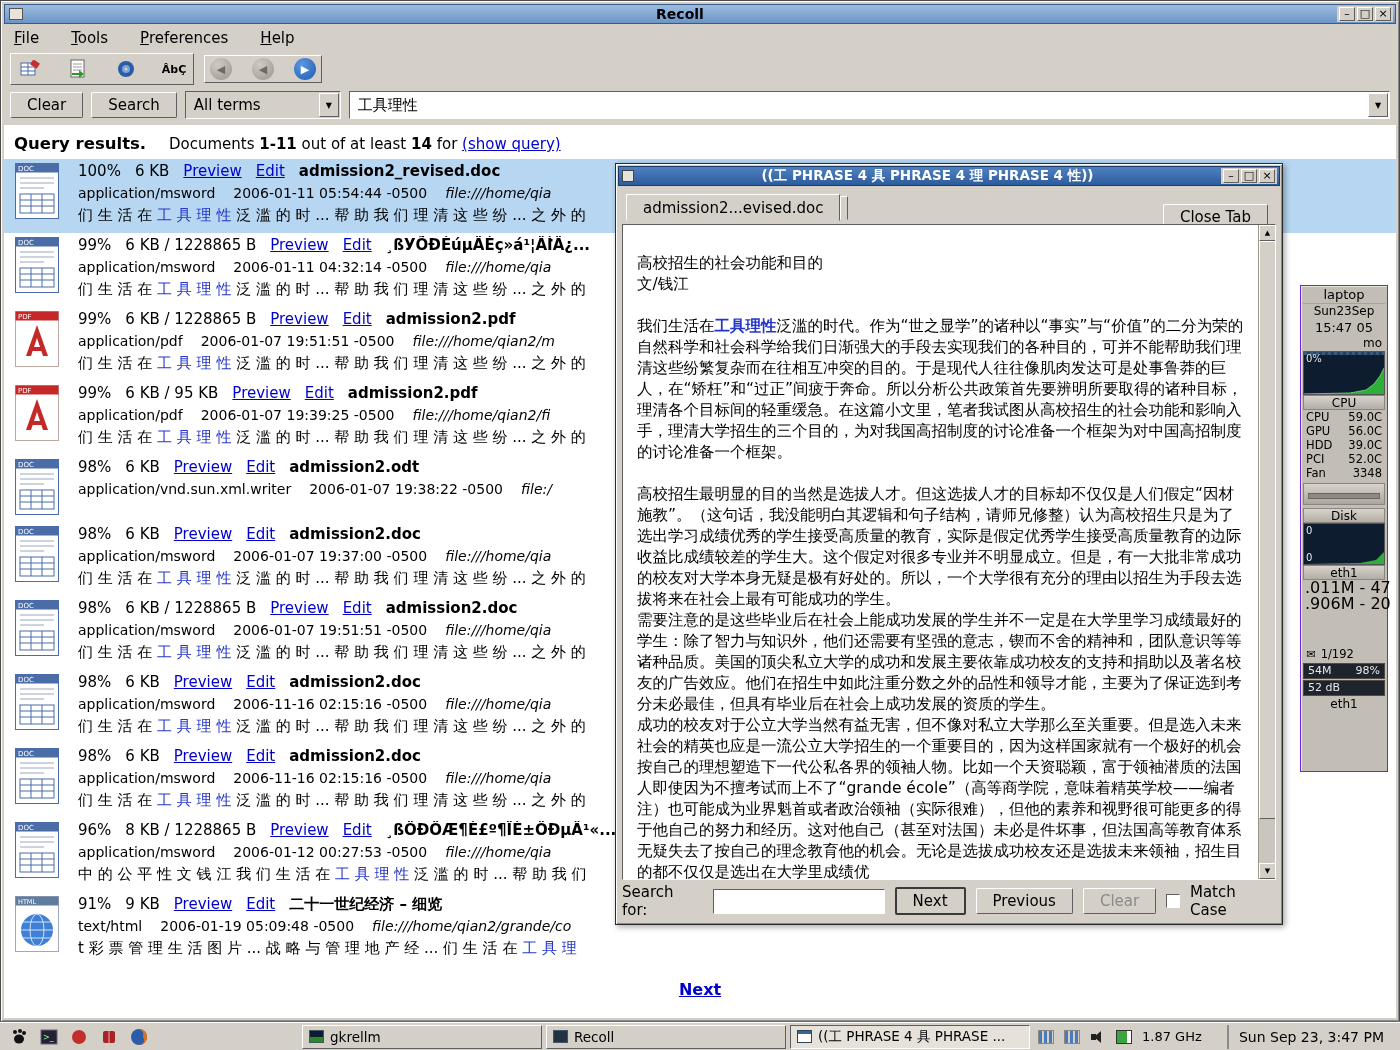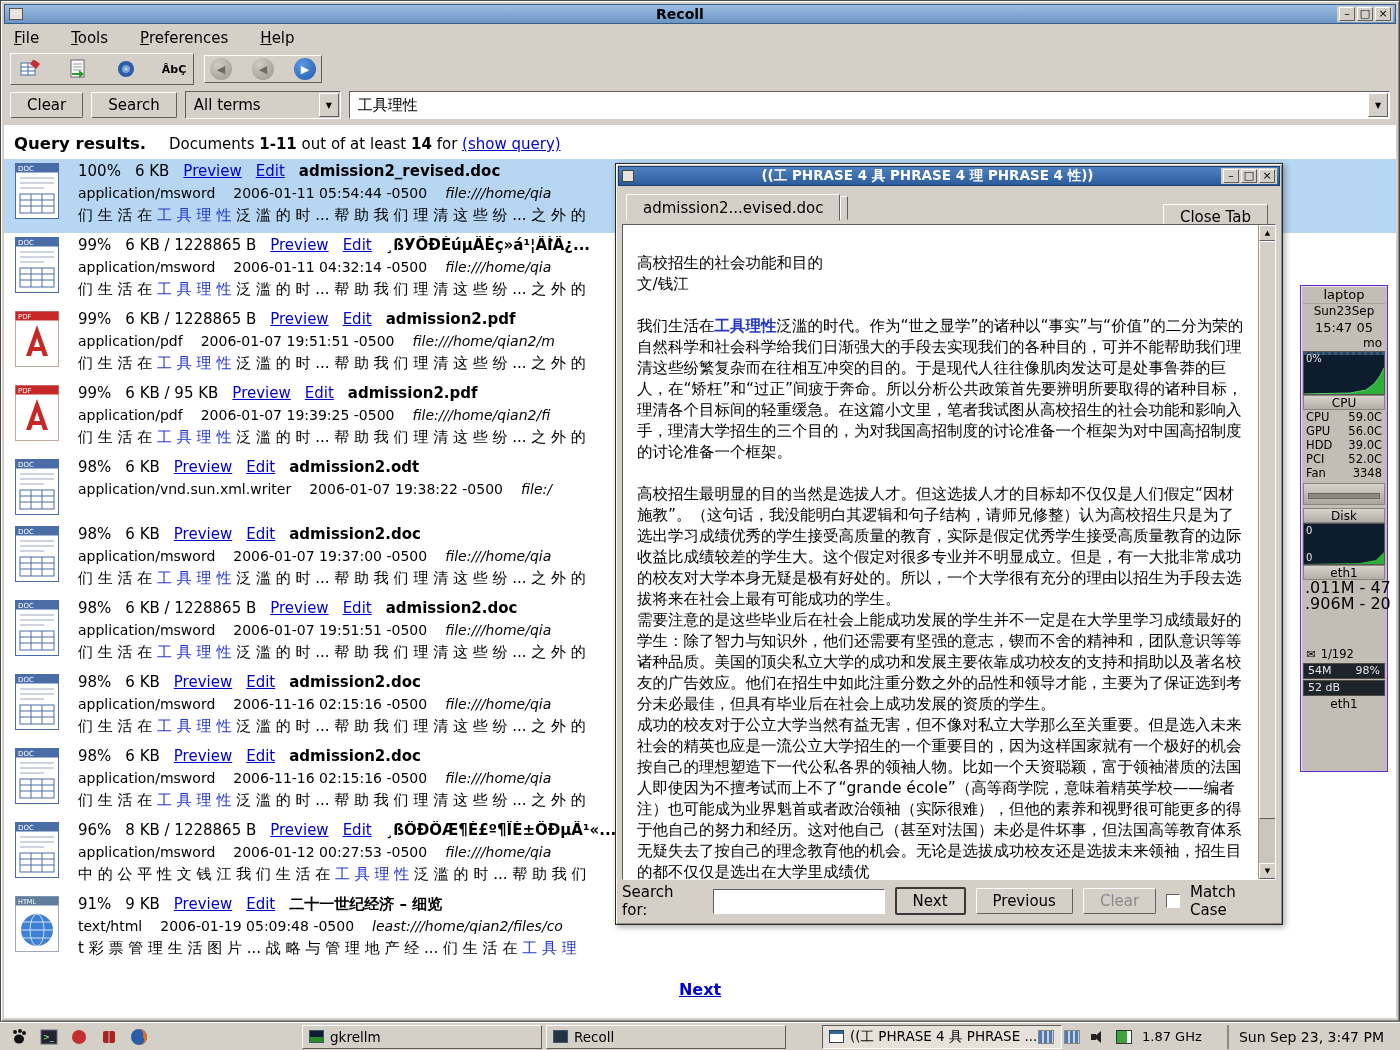--- a/index.html
+++ b/index.html
@@ -104,21 +104,21 @@
   .gk-dark { display:flex; justify-content:space-between; height:16px; line-height:14px; padding:0 4px; background:#1e242c; color:#e8e8e8; font-size:11px; border:1px solid #50holder4c44; border:1px solid #504c44; margin:1px 0;align-items:center; }
   .gk-spacer { height:34px; }
 
   
   .taskbar { position:absolute; left:0; bottom:0; width:1400px; height:28px; background:#d4d0c8; border-top:1px solid #fff; box-shadow:0 -1px 0 #6a6a6a; display:flex; align-items:center; z-index:90; }
   .tb-launchers { display:flex; align-items:center; gap:8px; padding:0 8px; }
   .launcher { width:22px; height:22px; display:flex; align-items:center; justify-content:center; cursor:pointer; }
   .task-buttons { position:absolute; left:302px; display:flex; gap:4px; }
   .task-btn { width:240px; height:24px; display:flex; align-items:center; gap:6px; padding:0 6px; font-size:13.5px;
     border:1px solid; border-color:#fff #5f5f5f #5f5f5f #fff; background:#d4d0c8; cursor:pointer; white-space:nowrap; overflow:hidden; }
-  .task-btn.active { border-color:#5f5f5f #fff #fff #5f5f5f; background:#e6e2da;margin-left:32px; }
+  .task-btn.active { border-color:#5f5f5f #fff #fff #5f5f5f; background:#e6e2da; }
   .task-label { overflow:hidden; text-overflow:ellipsis; }
   .task-ico { width:15px; height:13px; flex:0 0 15px; border:1px solid #456; background:#cde; }
   .ico-gkrellm { background:linear-gradient(to top,#2a8a2a 50%,#0d1c2e 50%); }
   .ico-recoll { background:#234; }
   .ico-window { background:#fff; border:1px solid #345; box-shadow:inset 0 3px 0 #369; }
   .tray { position:absolute; left:1038px; display:flex; align-items:center; gap:10px; height:28px; }
   .tray-ico { width:16px; height:14px; }
   .ti-grid { background:repeating-linear-gradient(to right,#4a7ab8 0 3px,#d4d0c8 3px 5px); border:1px solid #888; }
   .ti-speaker { position:relative; }
   .ti-speaker::before { content:""; position:absolute; left:1px; top:4px; width:5px; height:6px; background:#222; }
@@ -524,21 +524,21 @@
             </svg></div>
     <div class="r-text">
       <div class="r-line1">
         <span class="pct">91%</span>
         <span class="size">9 KB</span>
         <span class="link lnk-preview">Preview</span>
         <span class="link lnk-edit">Edit</span>
         <span class="title">二十一世纪经济 – 细览</span>
       </div>
       <div class="r-line2">
-        <span class="mime">text/html</span><span class="date">2006-01-19 05:09:48 -0500</span><span class="url">least:///home/qian2/files/co</span>
+        <span class="mime">text/html</span><span class="date">2006-01-19 05:09:48 -0500</span><span class="url">file:///home/qian2/grande/co</span>
       </div>
       <div class="r-line3 snippet">
         <span class="sn-pre">t 彩 票 管 理 生 活 图 片 ... 战 略 与 管 理 地 产 经 ... 们 生 活 在 </span><span class="sn-match">工 具 理</span><span class="sn-post"></span>
       </div>
     </div>
   </div>
 </div>
 
     <div class="next-link-wrap">
       <span class="link next-link">Next</span>

